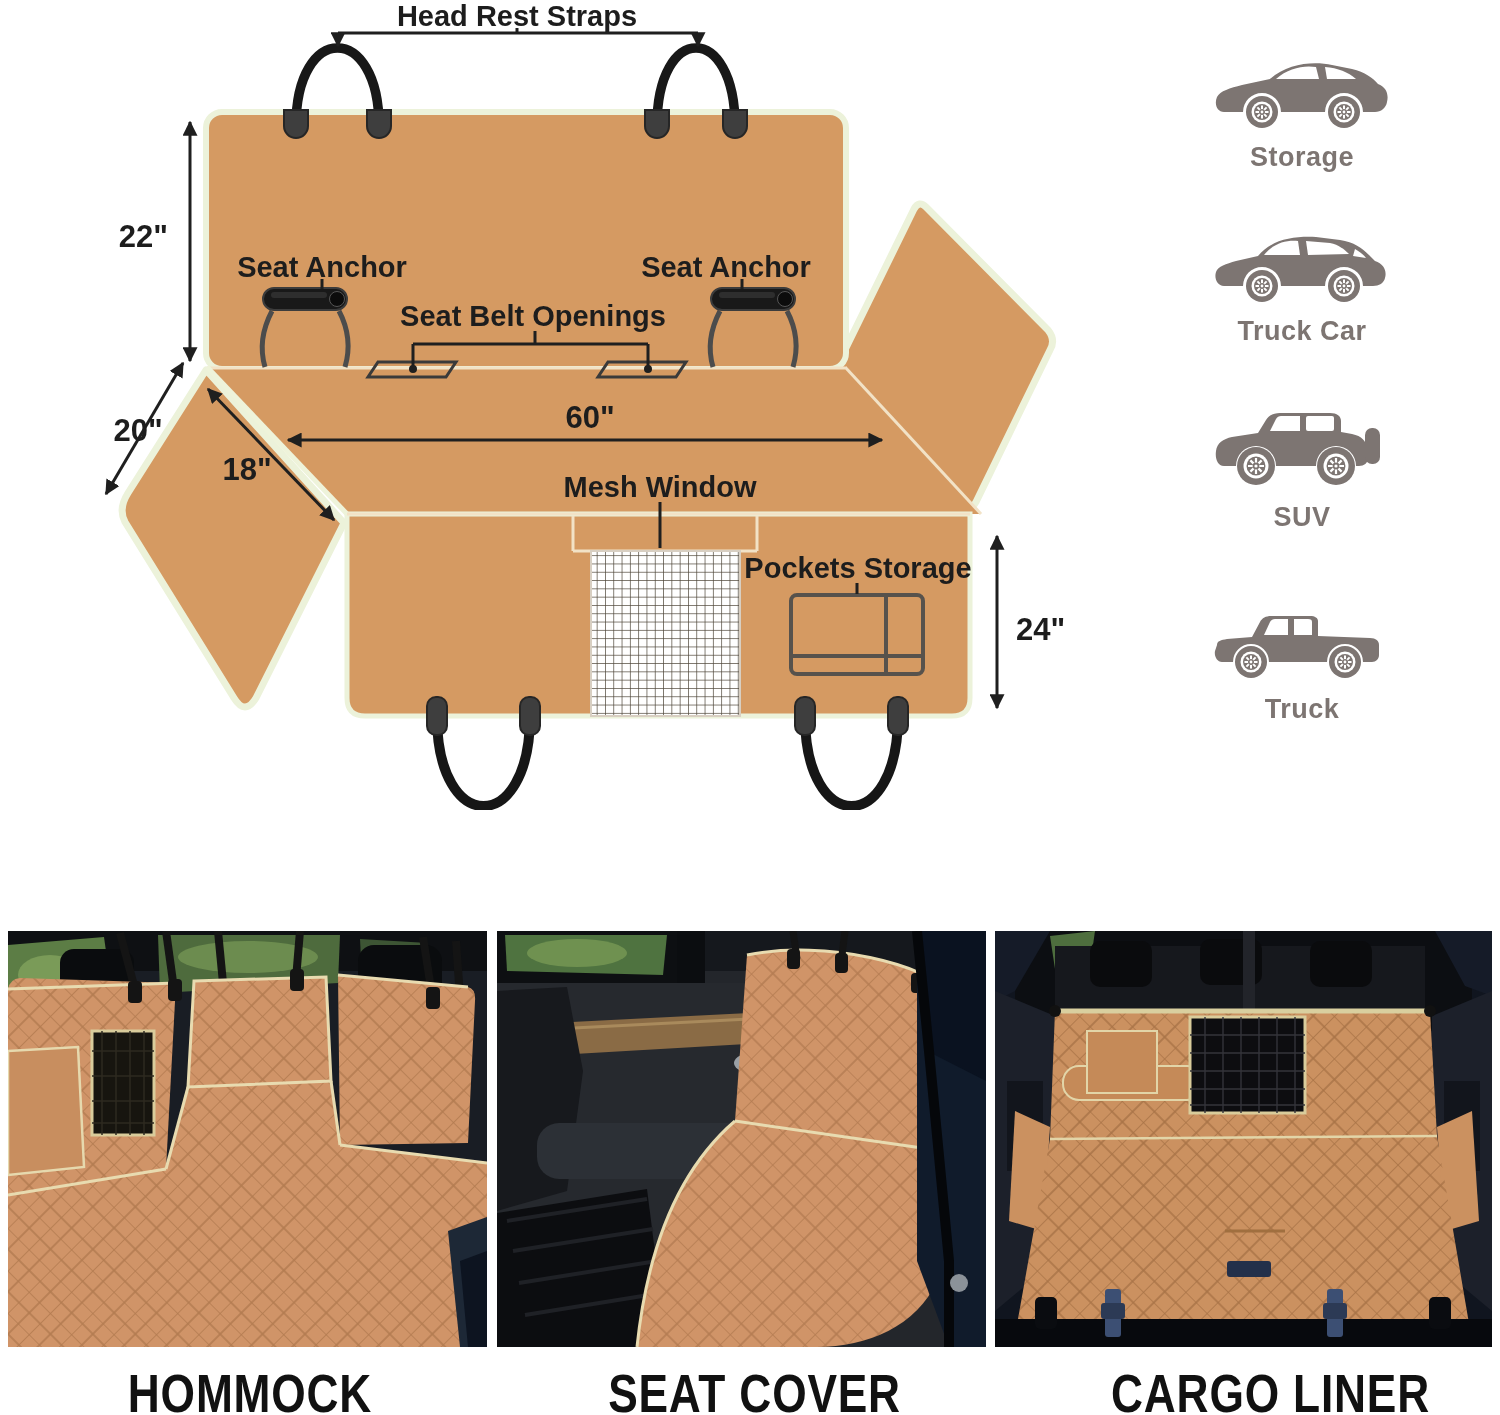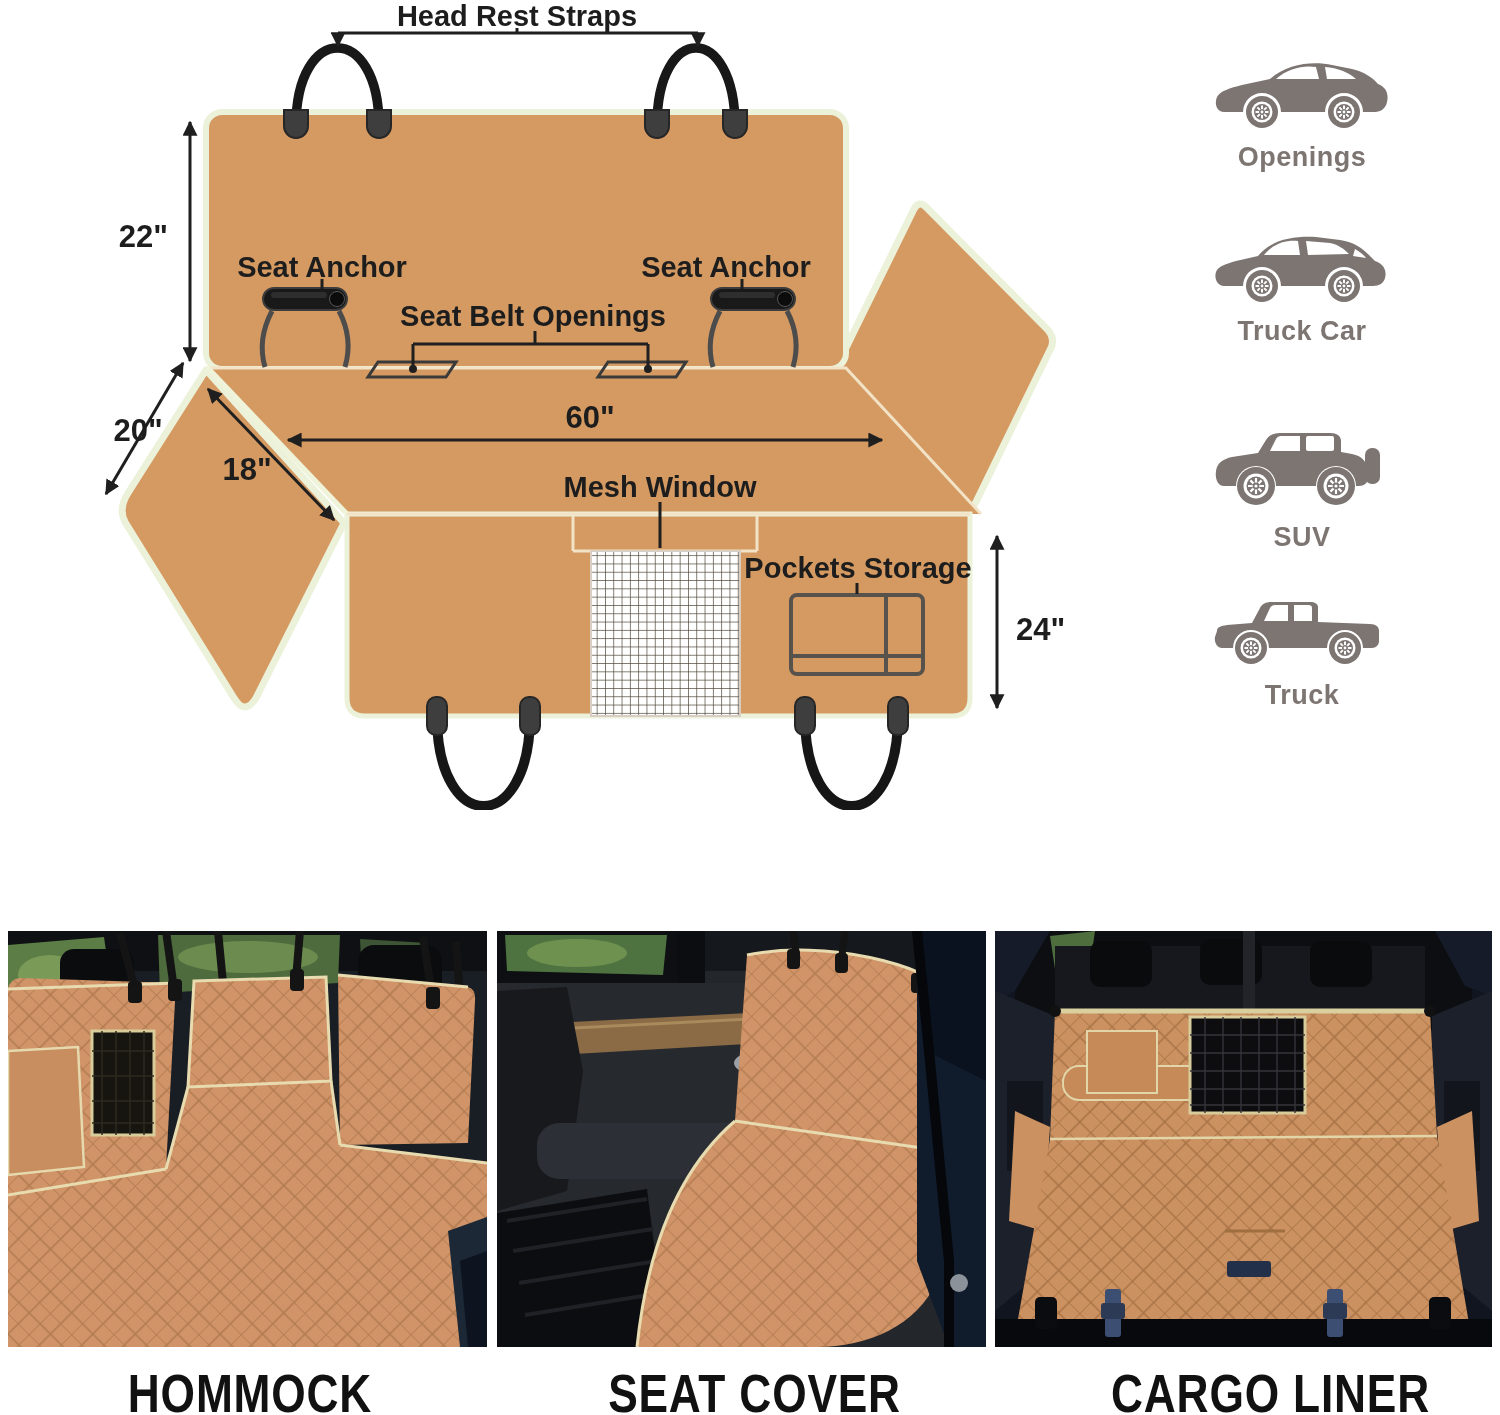--- a/index.html
+++ b/index.html
@@ -153,21 +153,21 @@
       <g transform="translate(132,62)">
           <circle r="16" class="vg"></circle>
           <circle r="10.5" fill="#fff"></circle>
           <circle r="8" class="vg"></circle>
           <path d="M0,-6.5V6.5 M-6.5,0H6.5" stroke="#fff" stroke-width="2"></path>
           <path d="M-4.6,-4.6L4.6,4.6 M-4.6,4.6L4.6,-4.6" stroke="#fff" stroke-width="2"></path>
           <circle r="3" class="vg"></circle>
           <circle r="1.4" fill="#fff"></circle>
         </g>
     </svg>
-    <span class="vlabel">Openings</span>
+    <span class="vlabel">Storage</span>
   </div>
 
   <div class="vehicle" style="left:1212px;top:224px;">
     <svg width="180" height="82" viewBox="0 0 180 82">
       <path class="vg" d="M12,62 C5,62 2,54 4,48 C6,42 14,40 24,37 L46,32 C60,15 82,12 104,13 L128,16 C142,18 150,24 157,31 L163,37 C172,40 175,47 173,54 C172,59 167,62 161,62 L151,62 A19,19 0 0 0 113,62 L69,62 A19,19 0 0 0 31,62 Z"></path>
       <path d="M52,31 C62,19 74,16 86,17 L88,31 Z" fill="#fff"></path>
       <path d="M94,17 L118,19 C127,21 132,25 137,30 L96,31 Z" fill="#fff"></path>
       <path d="M143,25 C148,28 152,31 154,34 L141,32 Z" fill="#fff"></path>
       <g transform="translate(50,62)">
           <circle r="16" class="vg"></circle>
@@ -184,21 +184,21 @@
           <circle r="8" class="vg"></circle>
           <path d="M0,-6.5V6.5 M-6.5,0H6.5" stroke="#fff" stroke-width="2"></path>
           <path d="M-4.6,-4.6L4.6,4.6 M-4.6,4.6L4.6,-4.6" stroke="#fff" stroke-width="2"></path>
           <circle r="3" class="vg"></circle>
           <circle r="1.4" fill="#fff"></circle>
         </g>
     </svg>
     <span class="vlabel">Truck Car</span>
   </div>
 
-  <div class="vehicle" style="left:1212px;top:420px;">
+  <div class="vehicle" style="left:1212px;top:400px;">
     <svg width="180" height="92" viewBox="0 0 180 92">
       <path class="vg" d="M12,66 C5,66 3,58 4,51 C5,43 11,39 20,37 L46,33 L54,20 C57,15 62,13 68,13 L118,13 C125,13 129,16 129,21 L129,32 L140,34 C150,36 154,41 155,48 L156,58 C156,63 152,66 147,66 L144,66 A20,20 0 0 0 104,66 L64,66 A20,20 0 0 0 24,66 Z"></path>
       <rect class="vg" x="153" y="28" width="15" height="36" rx="7"></rect>
       <path d="M58,31 L64,19 C65,17 67,16 69,16 L88,16 L88,31 Z" fill="#fff"></path>
       <rect x="94" y="16" width="28" height="15" rx="2" fill="#fff"></rect>
       <g transform="translate(44,66)">
           <circle r="19" class="vg"></circle>
           <circle r="12.5" fill="#fff"></circle>
           <circle r="9.5" class="vg"></circle>
           <path d="M0,-8V8 M-8,0H8" stroke="#fff" stroke-width="2.2"></path>
@@ -212,21 +212,21 @@
           <circle r="9.5" class="vg"></circle>
           <path d="M0,-8V8 M-8,0H8" stroke="#fff" stroke-width="2.2"></path>
           <path d="M-5.6,-5.6L5.6,5.6 M-5.6,5.6L5.6,-5.6" stroke="#fff" stroke-width="2.2"></path>
           <circle r="3.4" class="vg"></circle>
           <circle r="1.6" fill="#fff"></circle>
         </g>
     </svg>
     <span class="vlabel">SUV</span>
   </div>
 
-  <div class="vehicle" style="left:1212px;top:588px;">
+  <div class="vehicle" style="left:1212px;top:602px;">
     <svg width="180" height="82" viewBox="0 0 180 82">
       <path class="vg" d="M10,60 C5,60 2,54 3,49 L5,43 C5,39 9,38 15,37 L40,35 L48,20 C50,16 54,14 59,14 L98,14 C103,14 106,16 106,19 L106,34 L158,36 C164,36 167,39 167,43 L167,53 C167,57 164,60 160,60 L151,60 A18,18 0 0 0 115,60 L57,60 A18,18 0 0 0 21,60 Z"></path>
       <path d="M52,33 L58,20 C59,18 61,17 63,17 L76,17 L76,33 Z" fill="#fff"></path>
       <path d="M82,17 L96,17 C99,17 100,18 100,20 L100,33 L82,33 Z" fill="#fff"></path>
       <g transform="translate(39,60)">
           <circle r="16" class="vg"></circle>
           <circle r="10.5" fill="#fff"></circle>
           <circle r="8" class="vg"></circle>
           <path d="M0,-6.5V6.5 M-6.5,0H6.5" stroke="#fff" stroke-width="2"></path>
           <path d="M-4.6,-4.6L4.6,4.6 M-4.6,4.6L4.6,-4.6" stroke="#fff" stroke-width="2"></path>

